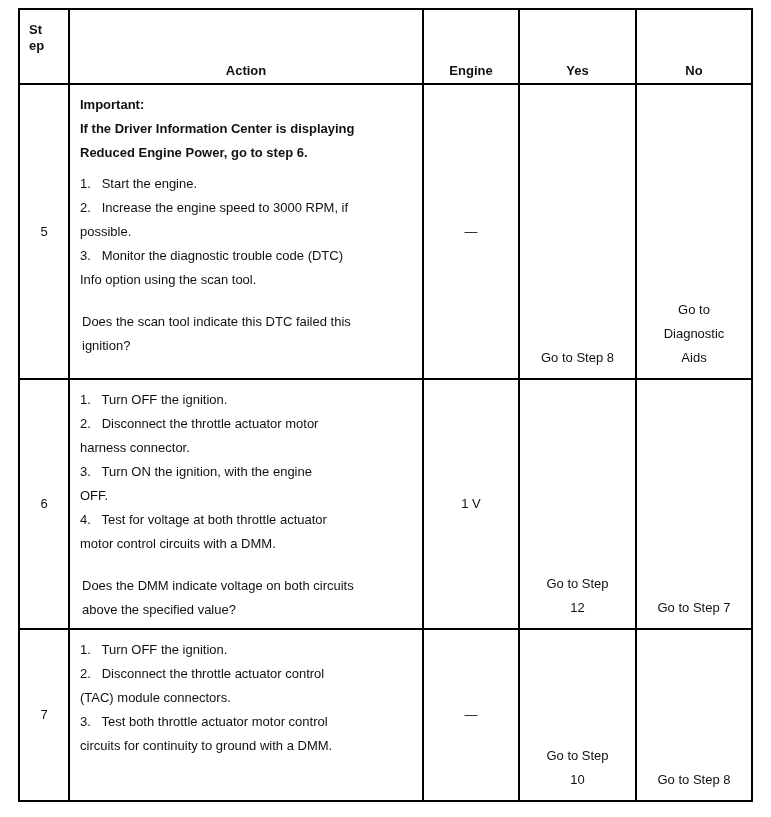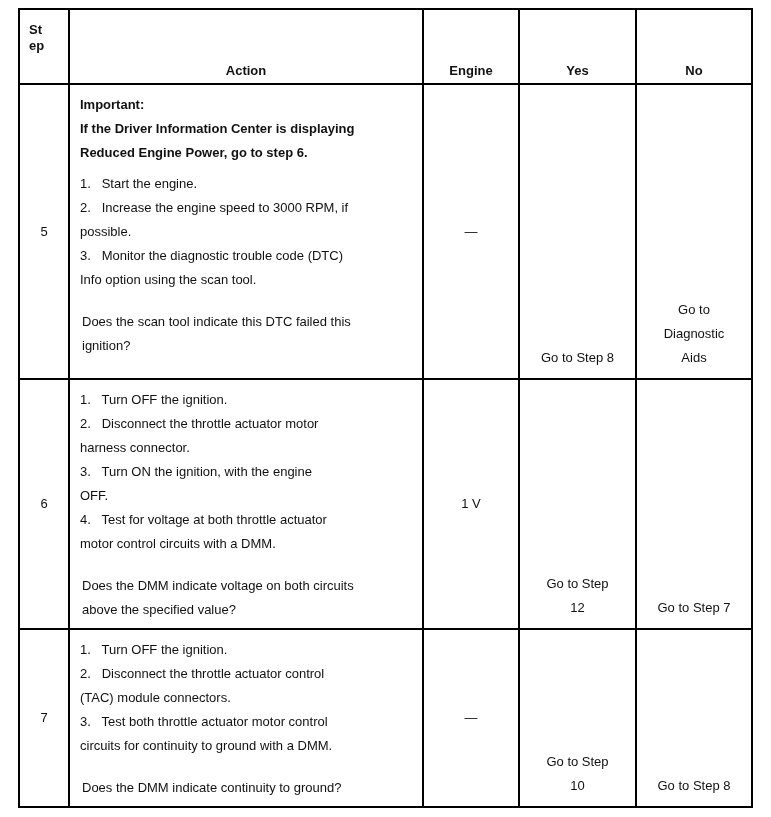--- a/index.html
+++ b/index.html
@@ -171,21 +171,20 @@
       <span class="t">7</span>
     </div>
     <div class="cell c-action">
       <div>
         <div class="t">1.&nbsp;&nbsp; Turn OFF the ignition.</div>
         <div class="t">2.&nbsp;&nbsp; Disconnect the throttle actuator control
 (TAC) module connectors.</div>
         <div class="t">3.&nbsp;&nbsp; Test both throttle actuator motor control
 circuits for continuity to ground with a DMM.</div>
       </div>
-      <div class="t question">Does the DMM indicate continuity to ground?</div>
     </div>
     <div class="cell c-values">
       <span class="t">—</span>
     </div>
     <div class="cell c-yes">
       <span class="t">Go to Step
 10</span>
     </div>
     <div class="cell c-no">
       <span class="t">Go to Step 8</span>

